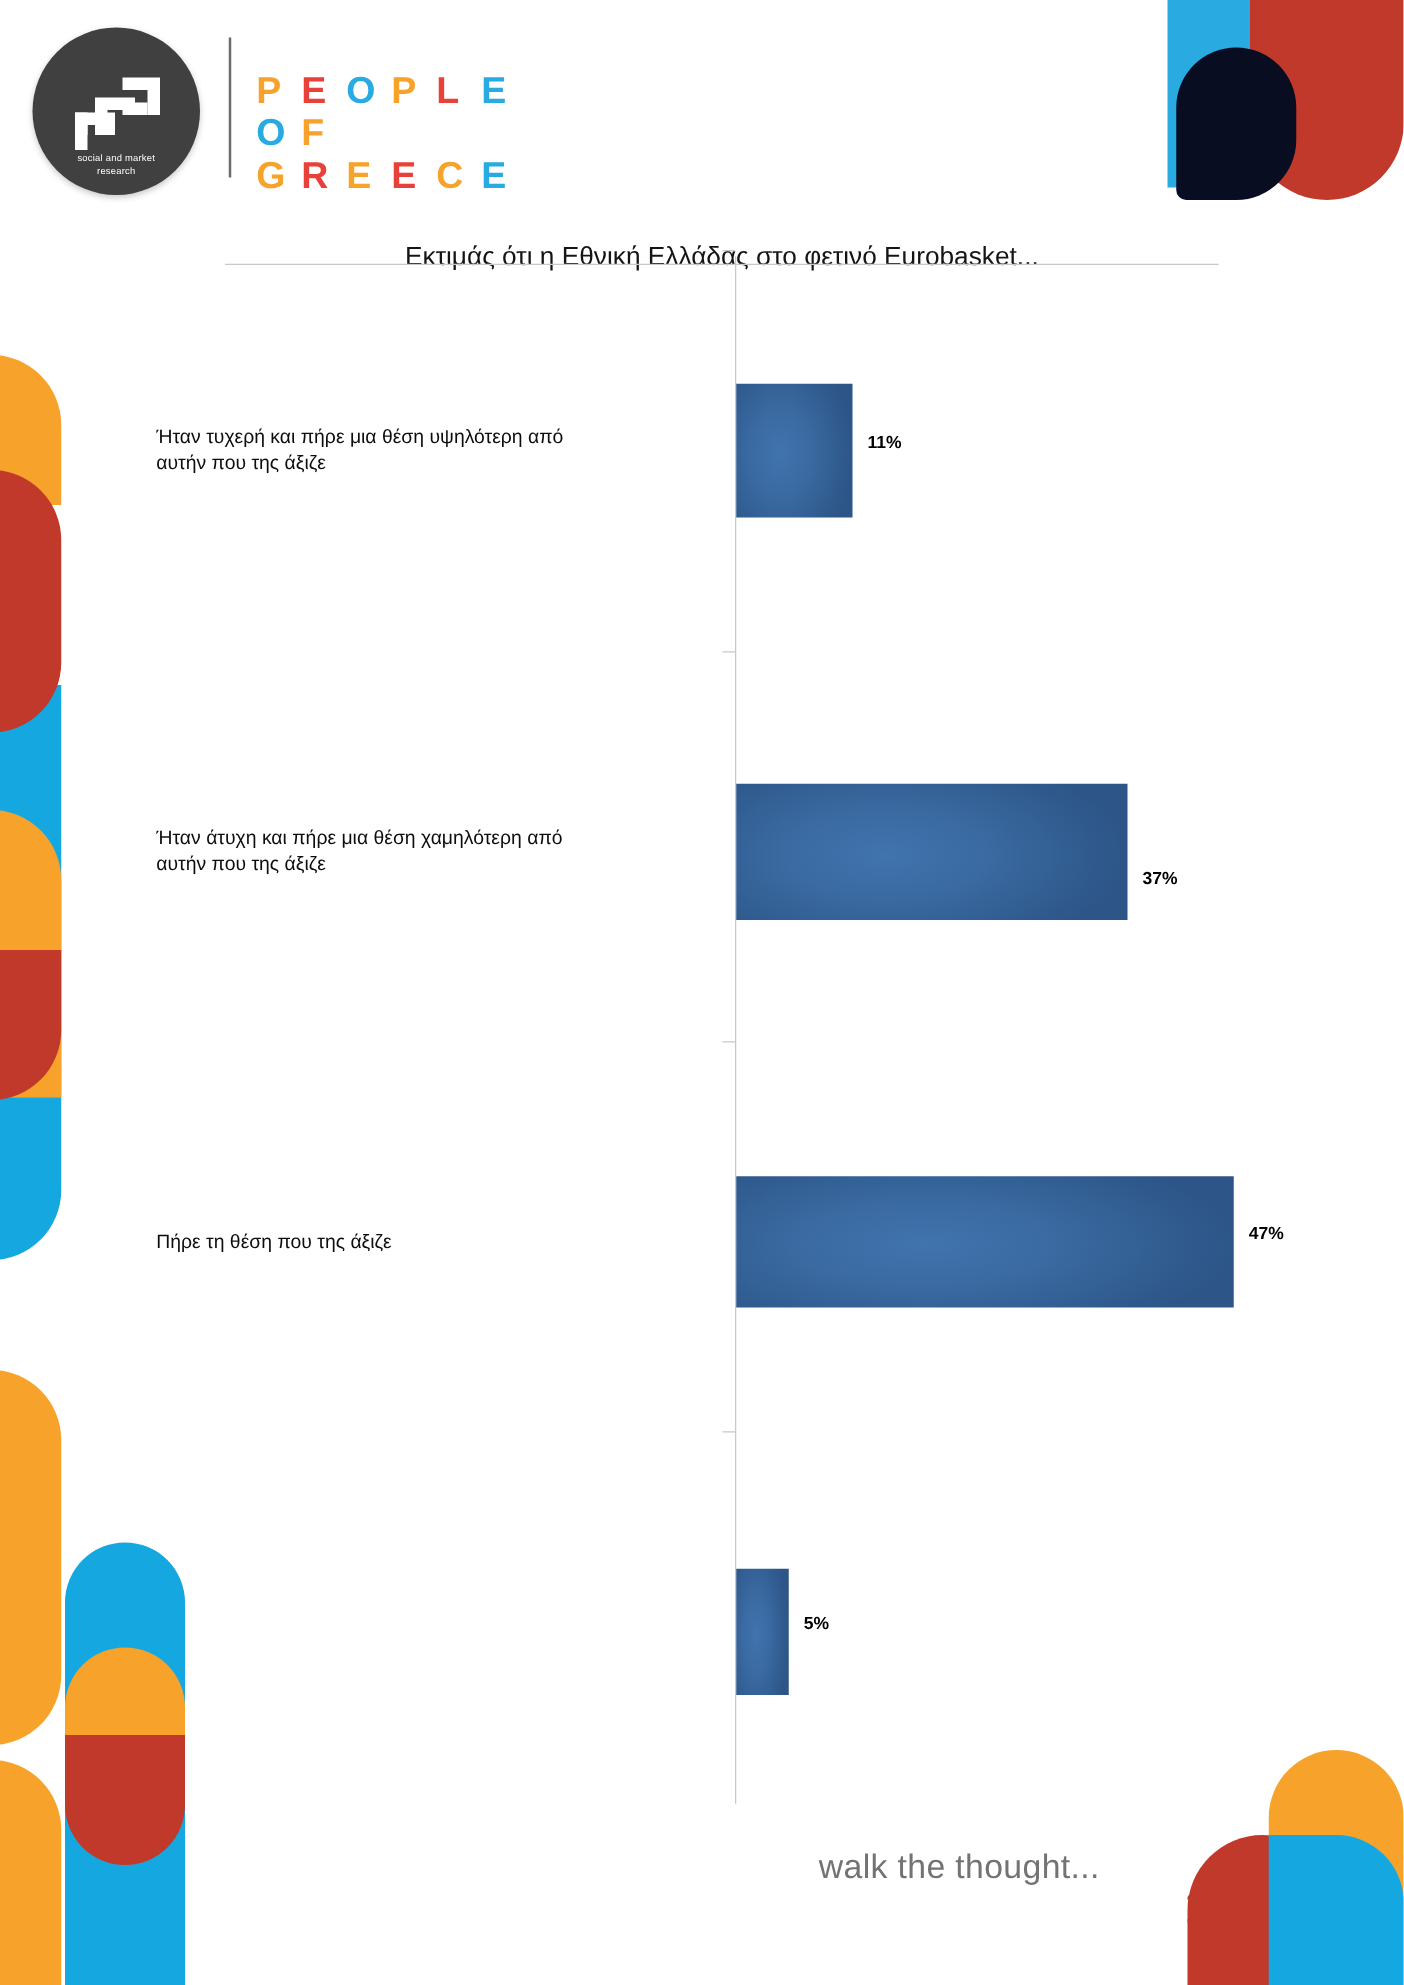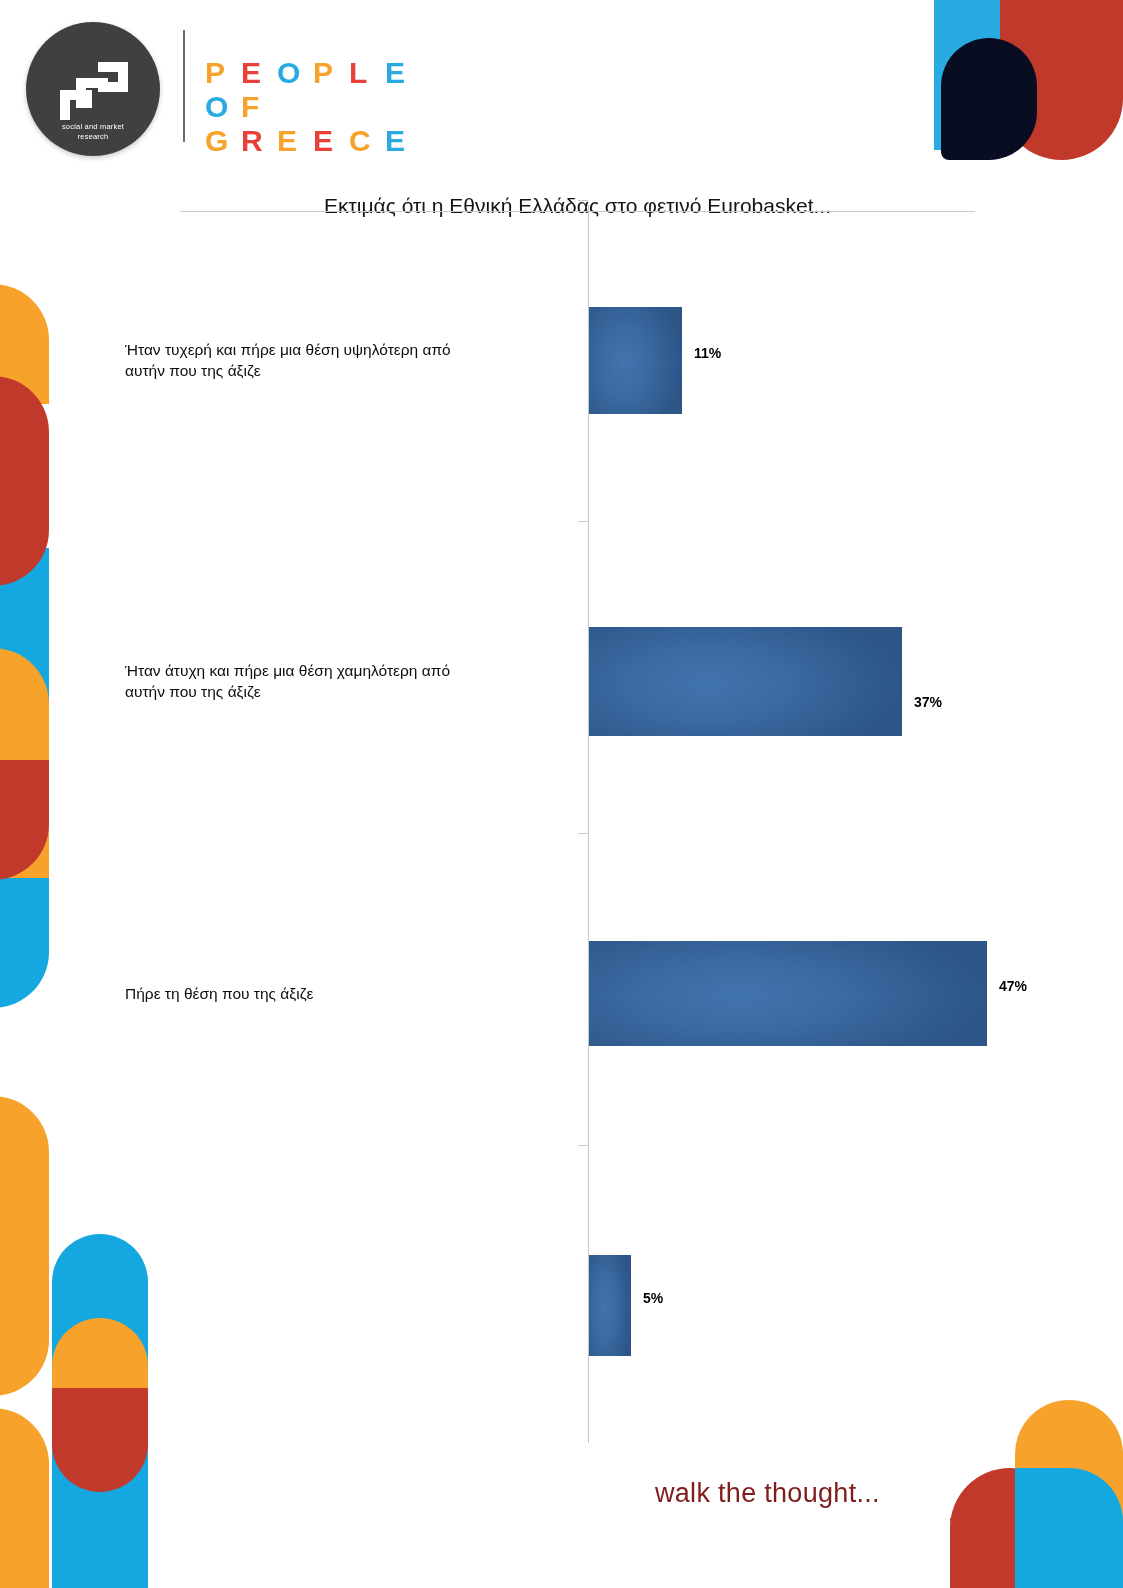--- a/index.html
+++ b/index.html
@@ -117,21 +117,21 @@
       radial-gradient(ellipse 62% 78% at 38% 52%, #4173ad 0%, #3a6aa1 42%, #315d91 78%, #2d5588 100%);
   }
   .bar-value {
     position: absolute;
     font-size: 14px; font-weight: 700; color: #000000;
     font-family: "Liberation Sans", sans-serif;
   }
 
   .tagline {
     position: absolute; left: 655px; top: 1478px;
-    font-size: 27px; color: #7f1d1d;
+    font-size: 27px; color: #737373;
     font-family: "Liberation Sans", sans-serif;
     letter-spacing: .3px;
   }
 </style>
 </head>
 <body>
 
 <div id="page">
 
   <div class="deco tr-blue"></div>

